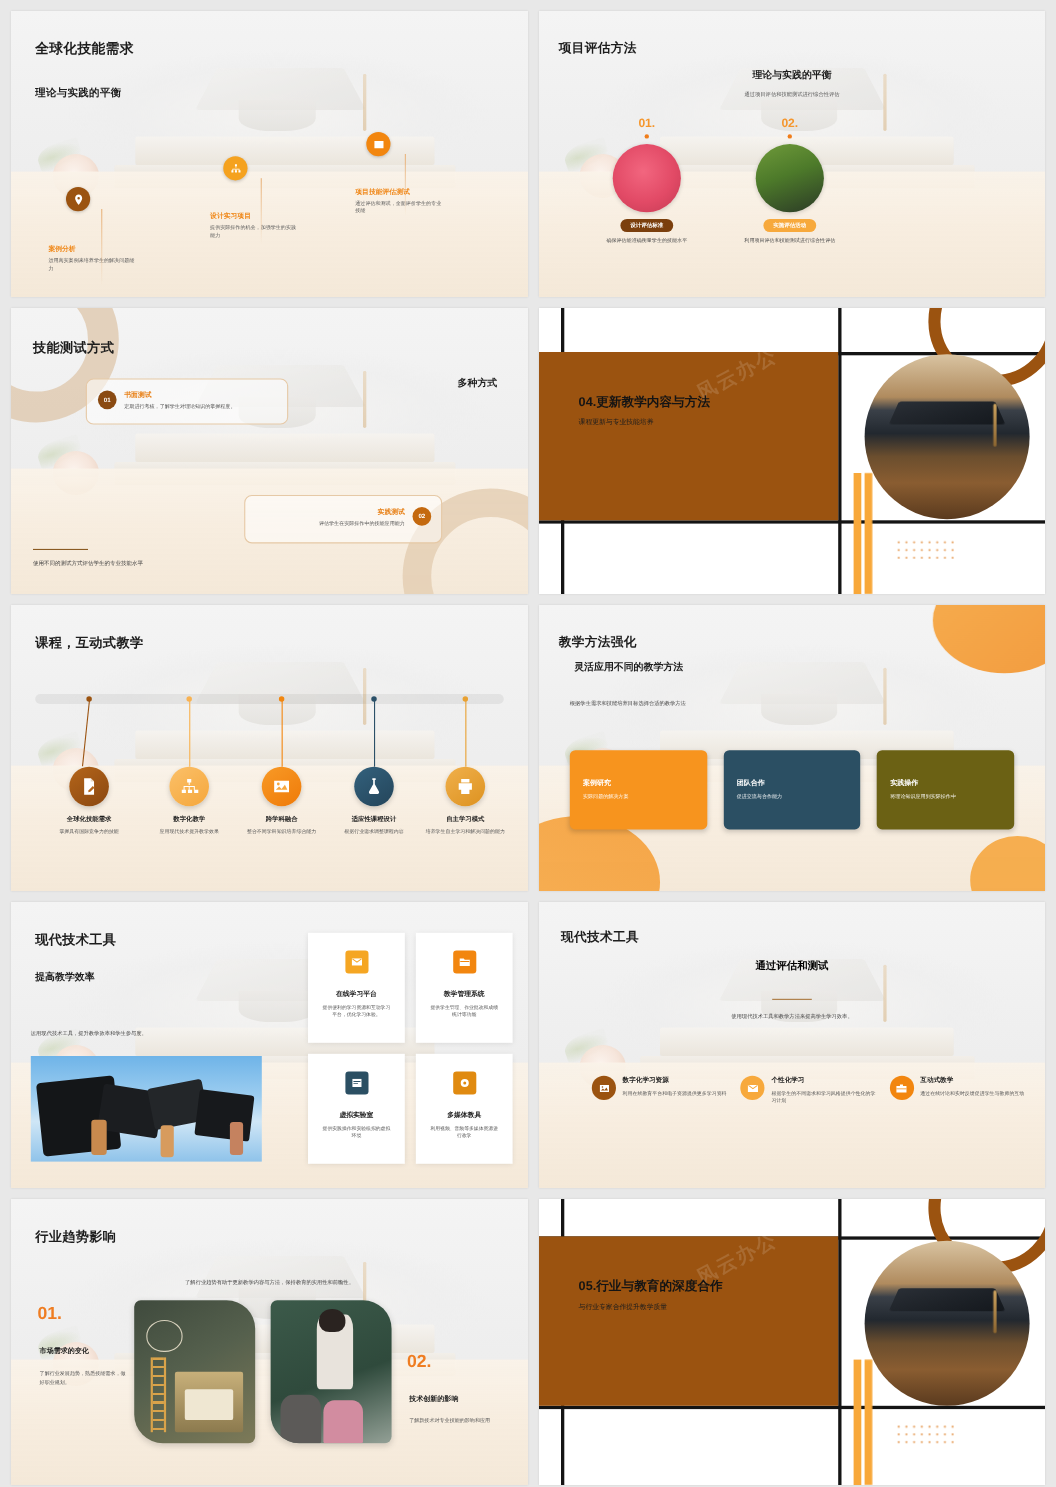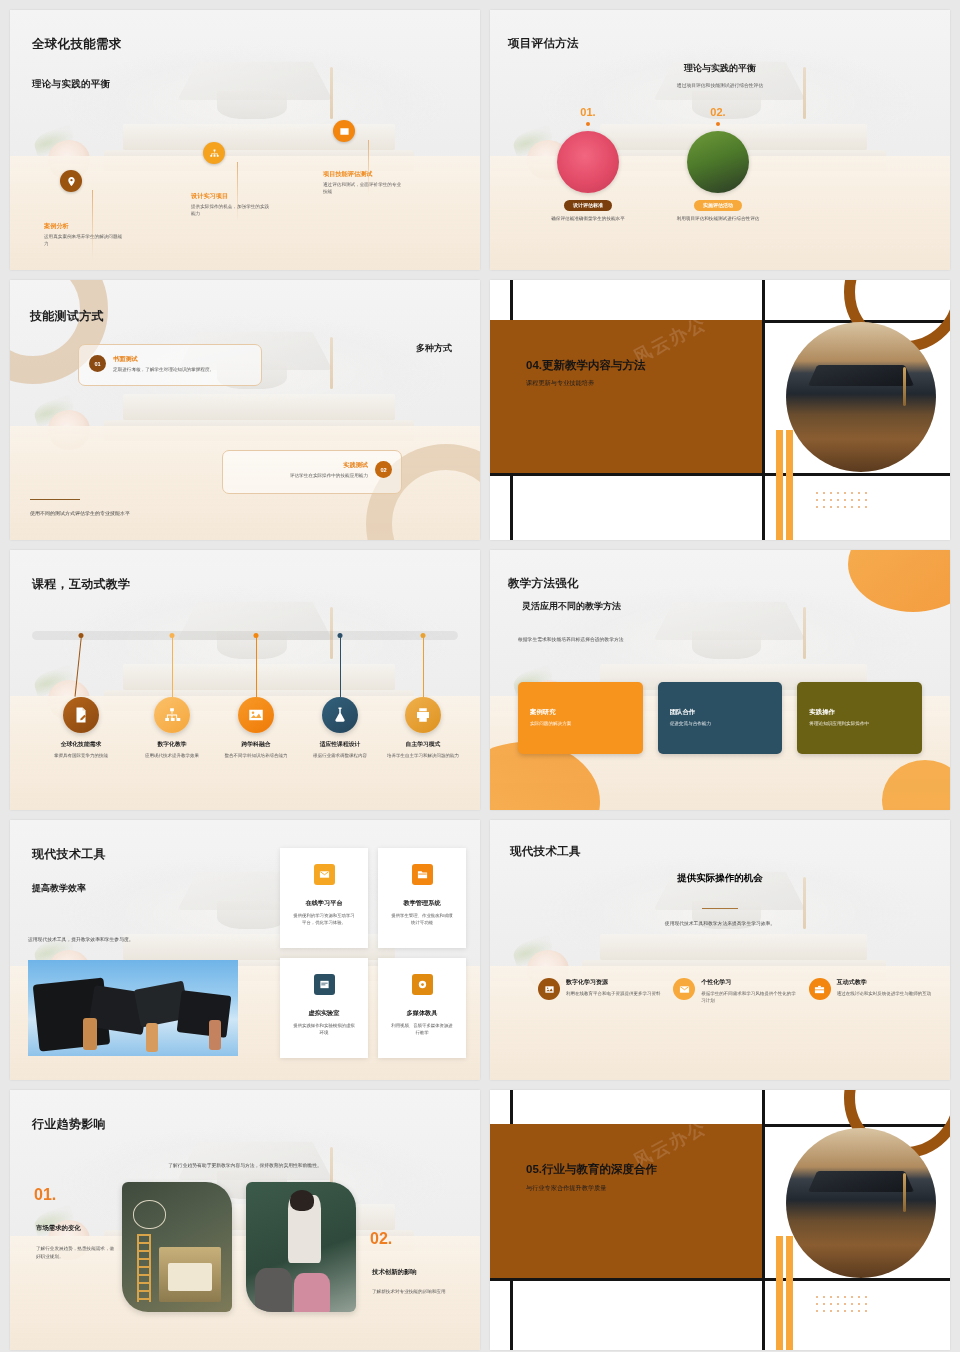--- a/index.html
+++ b/index.html
@@ -557,21 +557,21 @@
     <div class="bookbg">
       <div class="cap"></div>
         <div class="capbase"></div>
         <div class="tassel"></div>
       <div class="stack"></div>
         <div class="stack2"></div>
       <div class="leaf"></div>
         <div class="rose"></div>
     </div>
     <div class="s-title t1">现代技术工具</div>
-    <div class="hl">提供实际操作的机会</div>
+    <div class="hl">通过评估和测试</div>
     <div class="rule"></div>
     <div class="lead">使用现代技术工具和教学方法来提高学生学习效率。</div>
 
     <div class="row">
       <div class="it">
         <div class="ic" style="background:#9b5310;">
           <svg viewBox="0 0 24 24">
               <path d="M3 5h18v14H3z" fill="#fff"></path>
               <path d="M5 16l4-4 3 3 4-5 3 6z" fill="#9b5310"></path>
               <circle cx="8" cy="9" r="1.6" fill="#9b5310"></circle>

